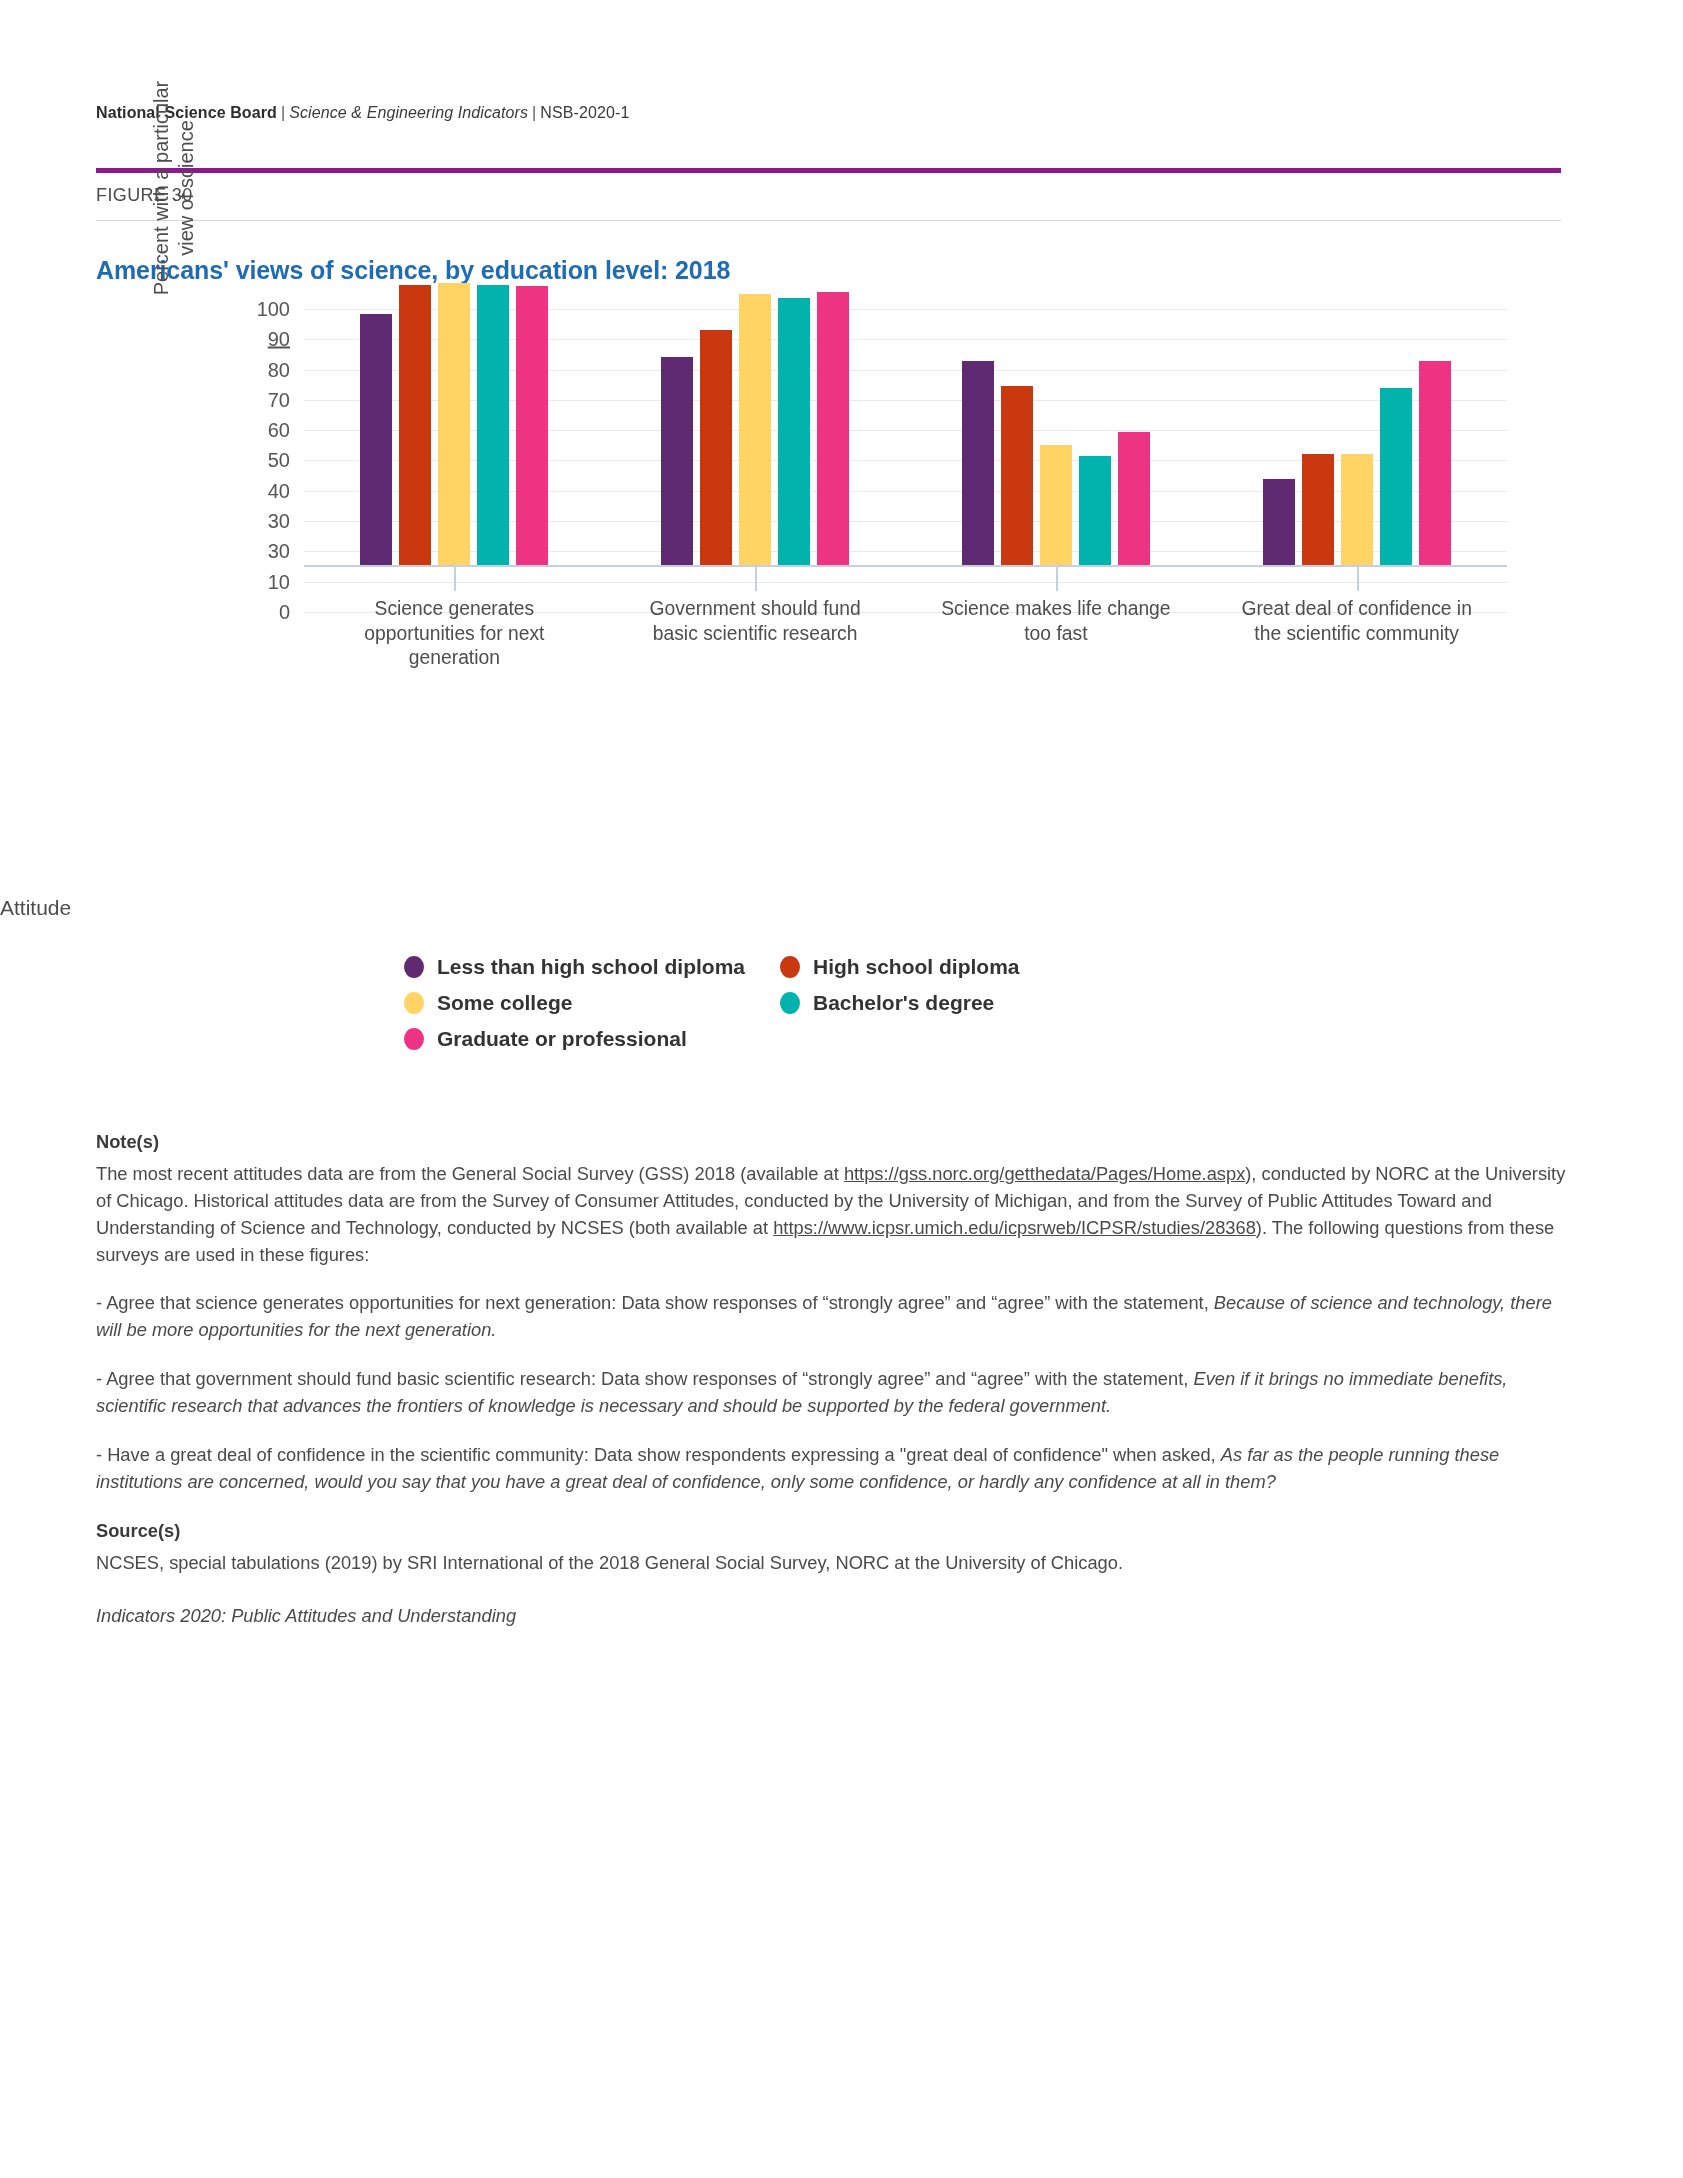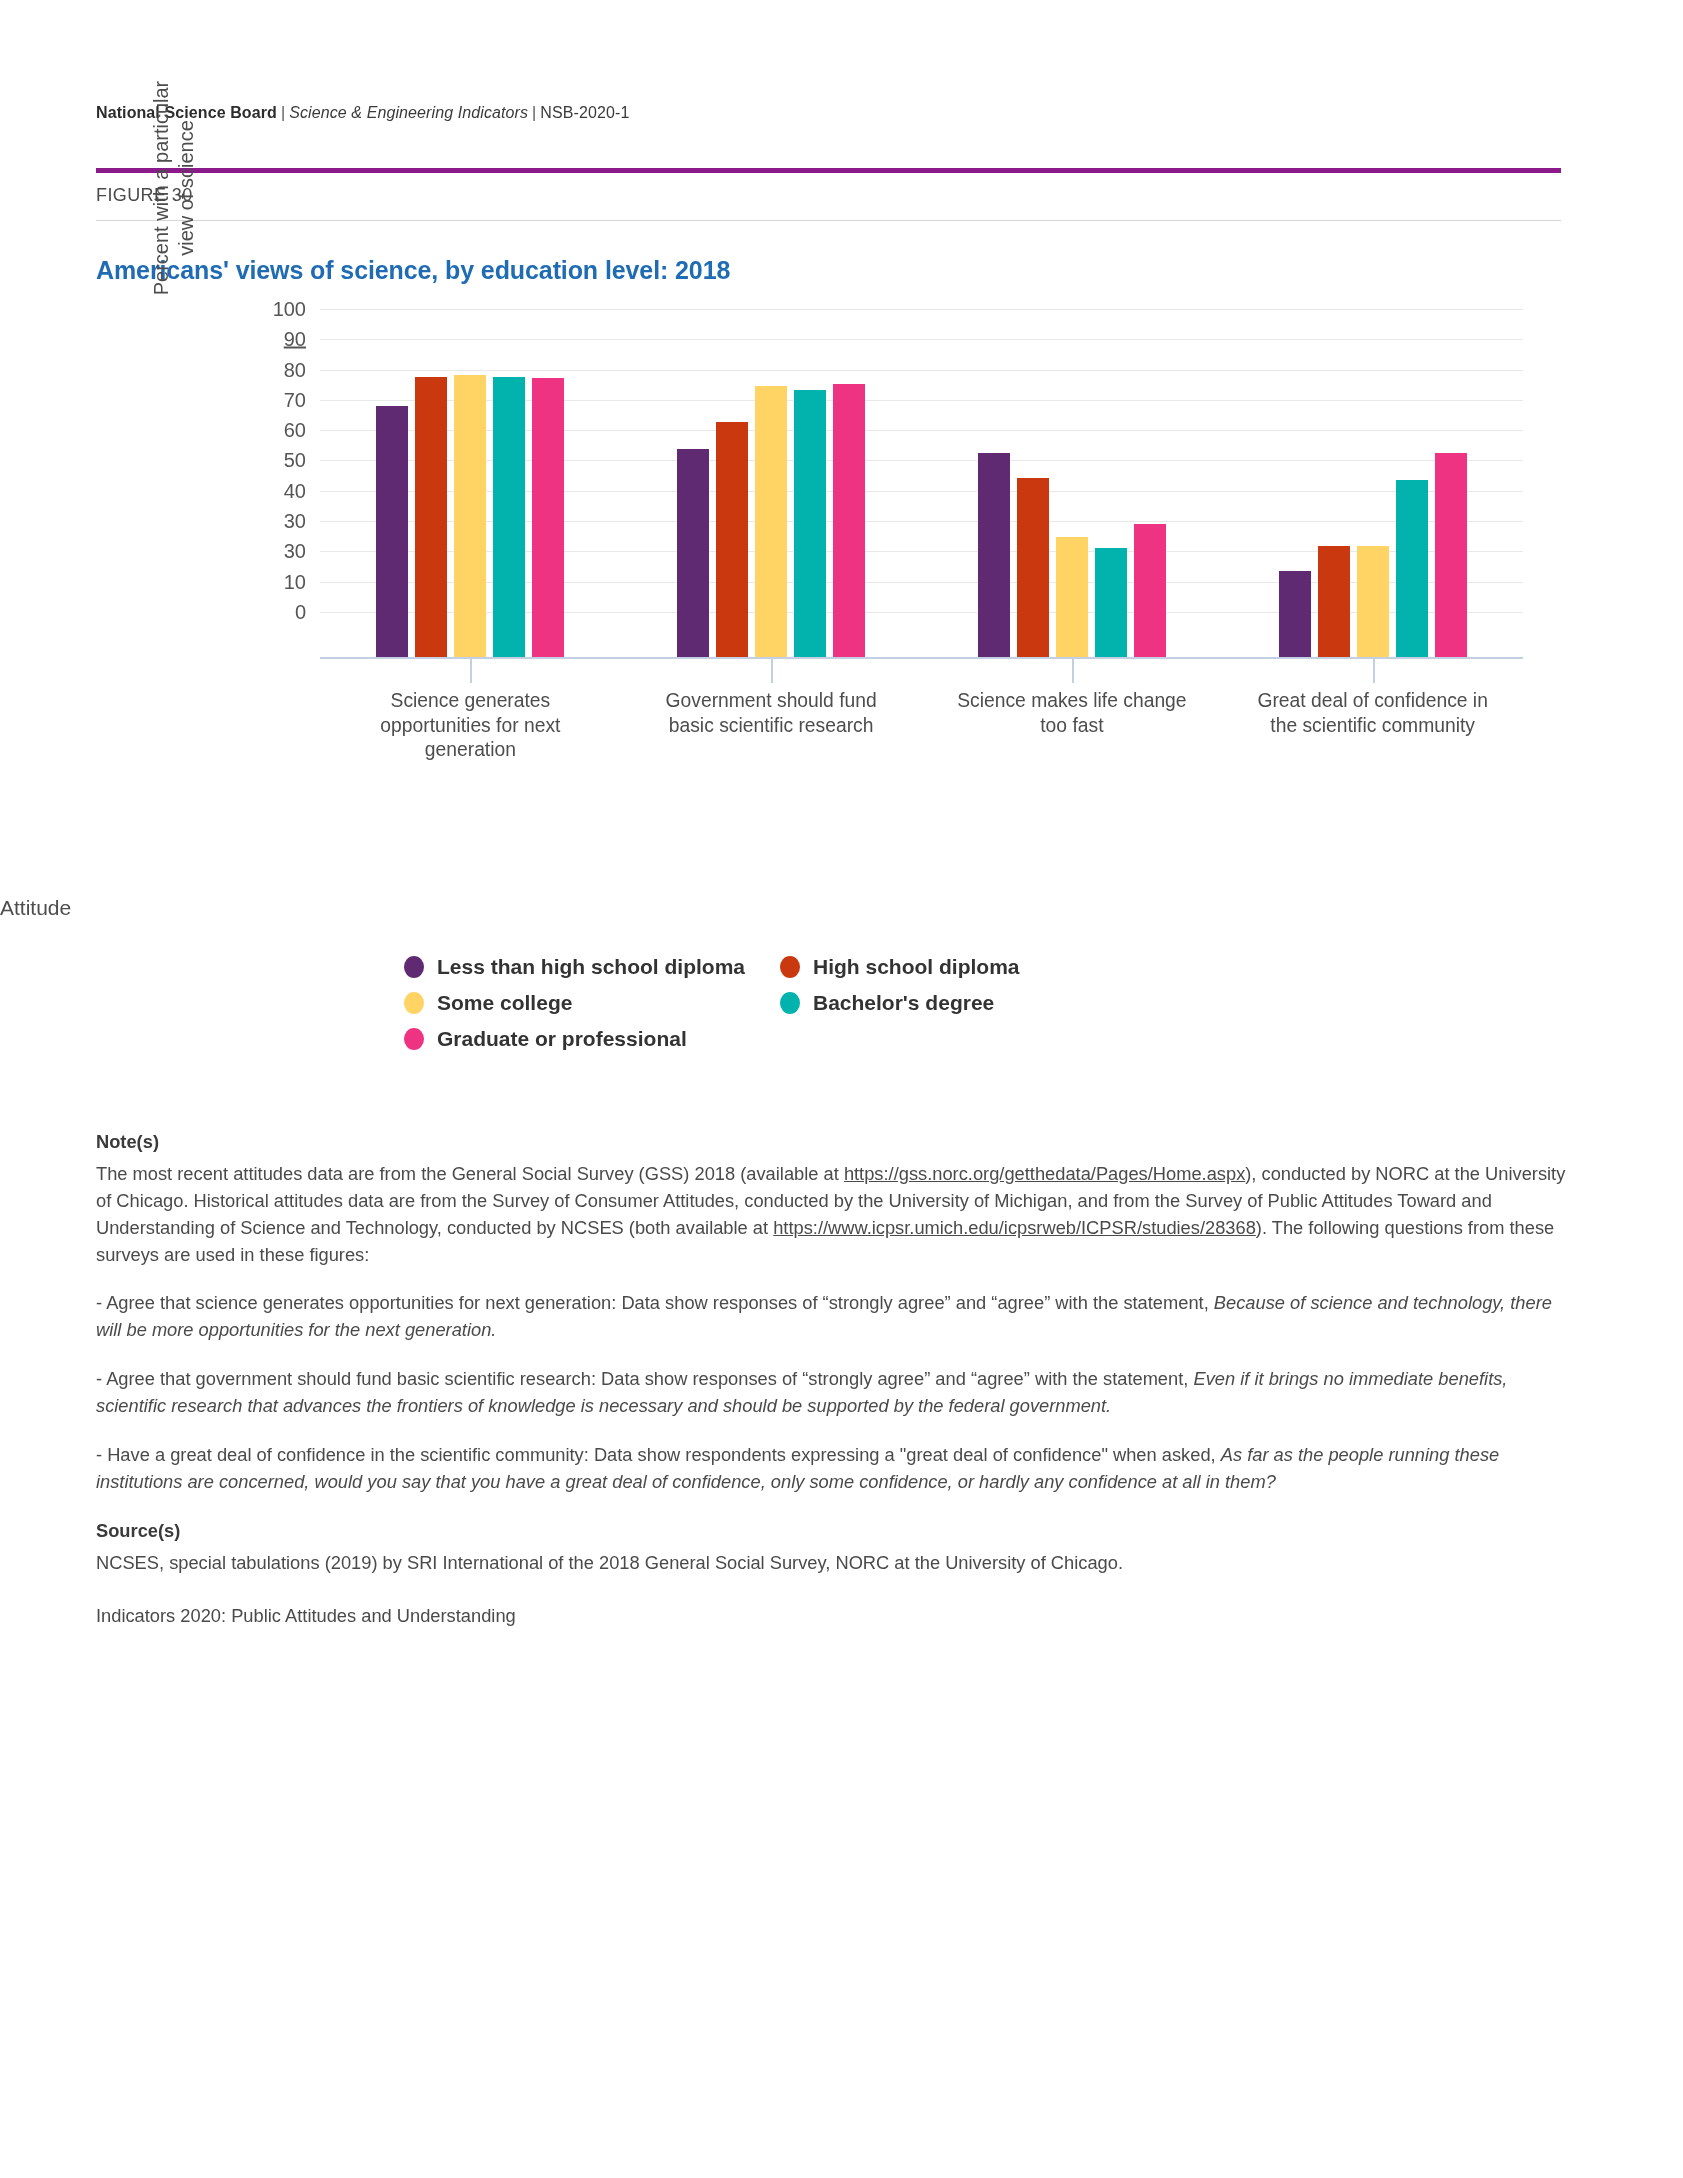--- a/index.html
+++ b/index.html
@@ -84,24 +84,24 @@
     transform-origin: left top;
     font-size: 20px;
     color: #4d4d4d;
     text-align: center;
     line-height: 1.25;
     white-space: pre-line;
   }
 
   .plot {
     position: absolute;
-    left: 320px;
+    left: 304px;
     top: 309px;
     width: 1203px;
-    height: 348px;
+    height: 256px;
   }
   .gridline {
     position: absolute;
     left: 0;
     width: 100%;
     height: 1px;
     background: #e9e9e9;
   }
   .axis-baseline {
     position: absolute;
@@ -216,20 +216,21 @@
   .notes p.tight { margin-bottom: 8px; }
   .notes .ital { font-style: italic; }
   .notes a, .notes .link {
     color: #4a4a4a;
     text-decoration: underline;
   }
   .src-block { margin-top: 6px; }
   .src-block h4 { margin-bottom: 5px; }
   .indicator-line {
     margin-top: 26px;
+    font-style: italic;
   }
 </style>
 </head>
 <body>
 
 <div class="page">
 
   <div class="masthead">
     <span class="org">National Science Board</span><span class="sep">|</span><span class="series">Science &amp; Engineering Indicators</span><span class="sep">|</span><span class="code">NSB-2020-1</span>
   </div>

